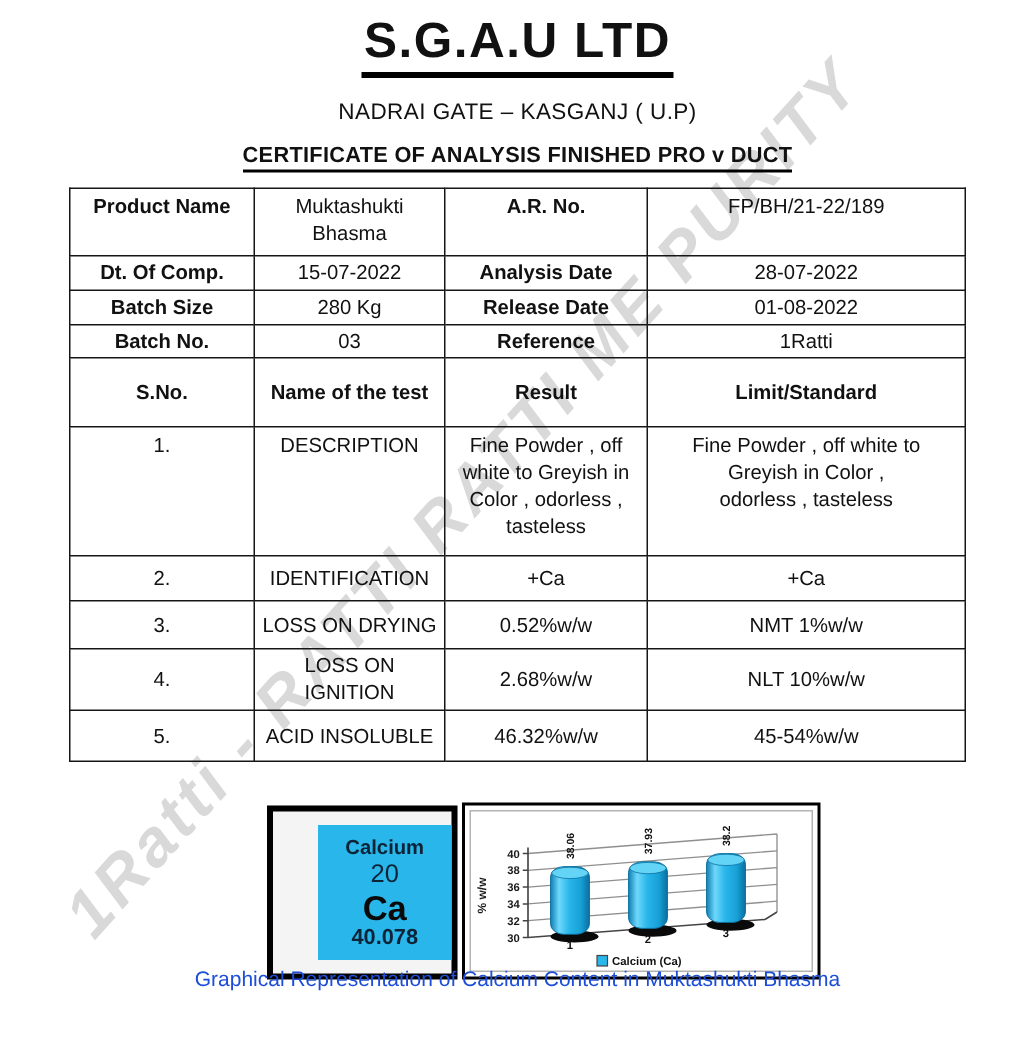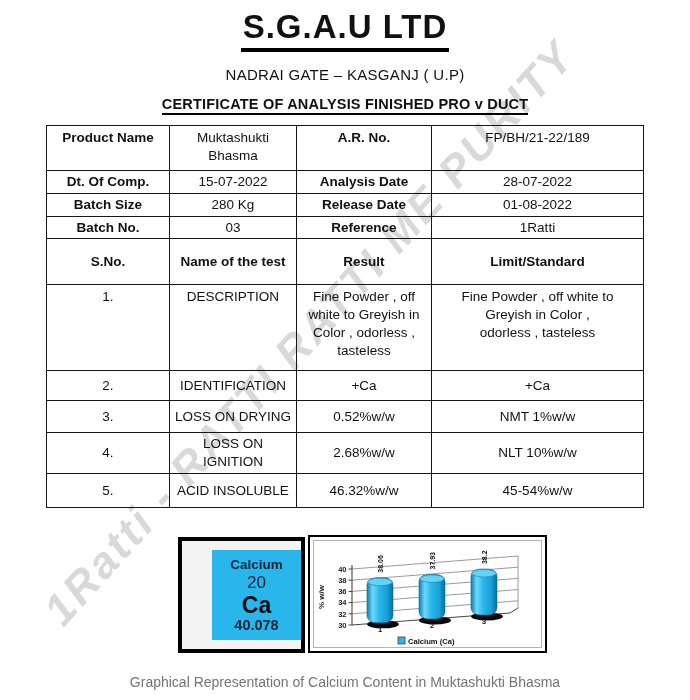--- a/index.html
+++ b/index.html
@@ -71,22 +71,22 @@
     position:absolute;left:308px;top:535px;
     width:239px;height:118px;box-sizing:border-box;
     border:2.5px solid #000;background:#fff;padding:3px;z-index:1;
   }
   .chart-inner{
     width:100%;height:100%;box-sizing:border-box;
     border:1px solid #b3b3b3;background:#fff;
   }
   svg text{font-family:"Liberation Sans", sans-serif;}
   .caption{
-    position:absolute;left:0;top:674px;width:100%;
-    text-align:center;font-size:14px;color:#737373;z-index:1;
+    position:absolute;left:0;top:644px;width:100%;
+    text-align:center;font-size:14px;color:#1d4ed8;z-index:1;
   }
 </style>
 </head>
 <body>
 
 <div class="watermark">1Ratti - RATTI RATTI ME PURITY</div>
 
 <div class="content">
   <header>
     <h1 class="company">S.G.A.U LTD</h1>

